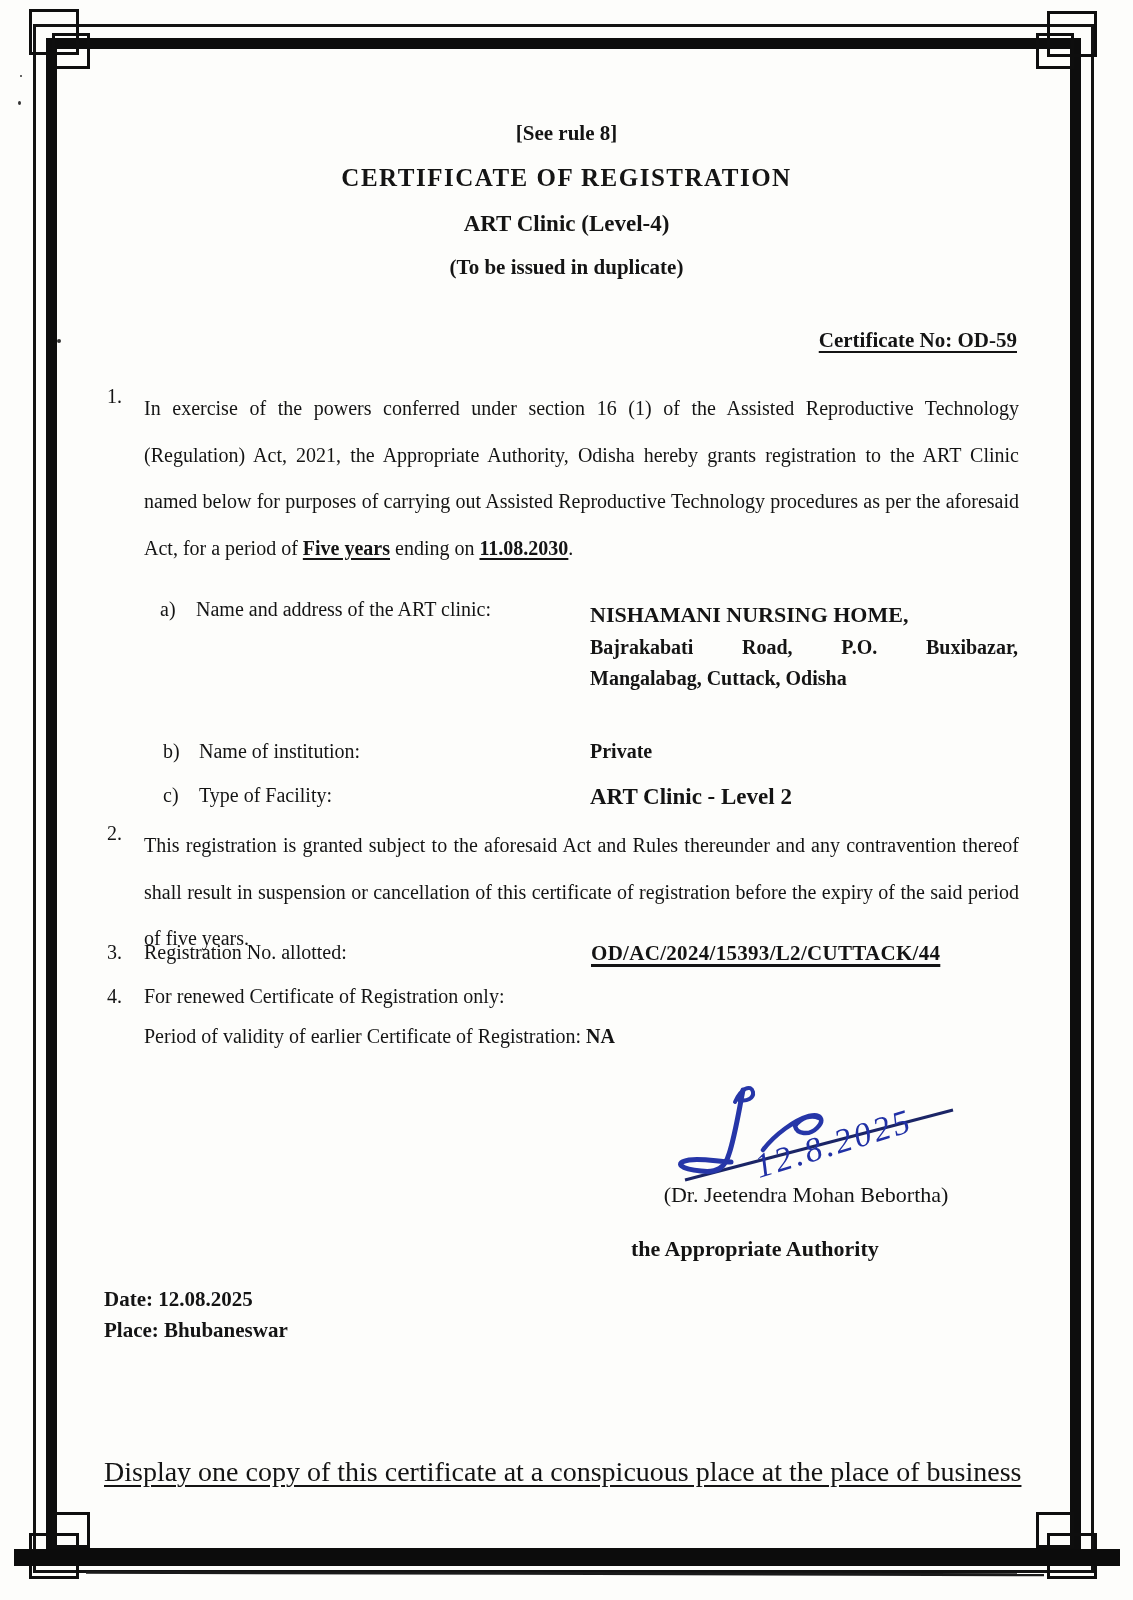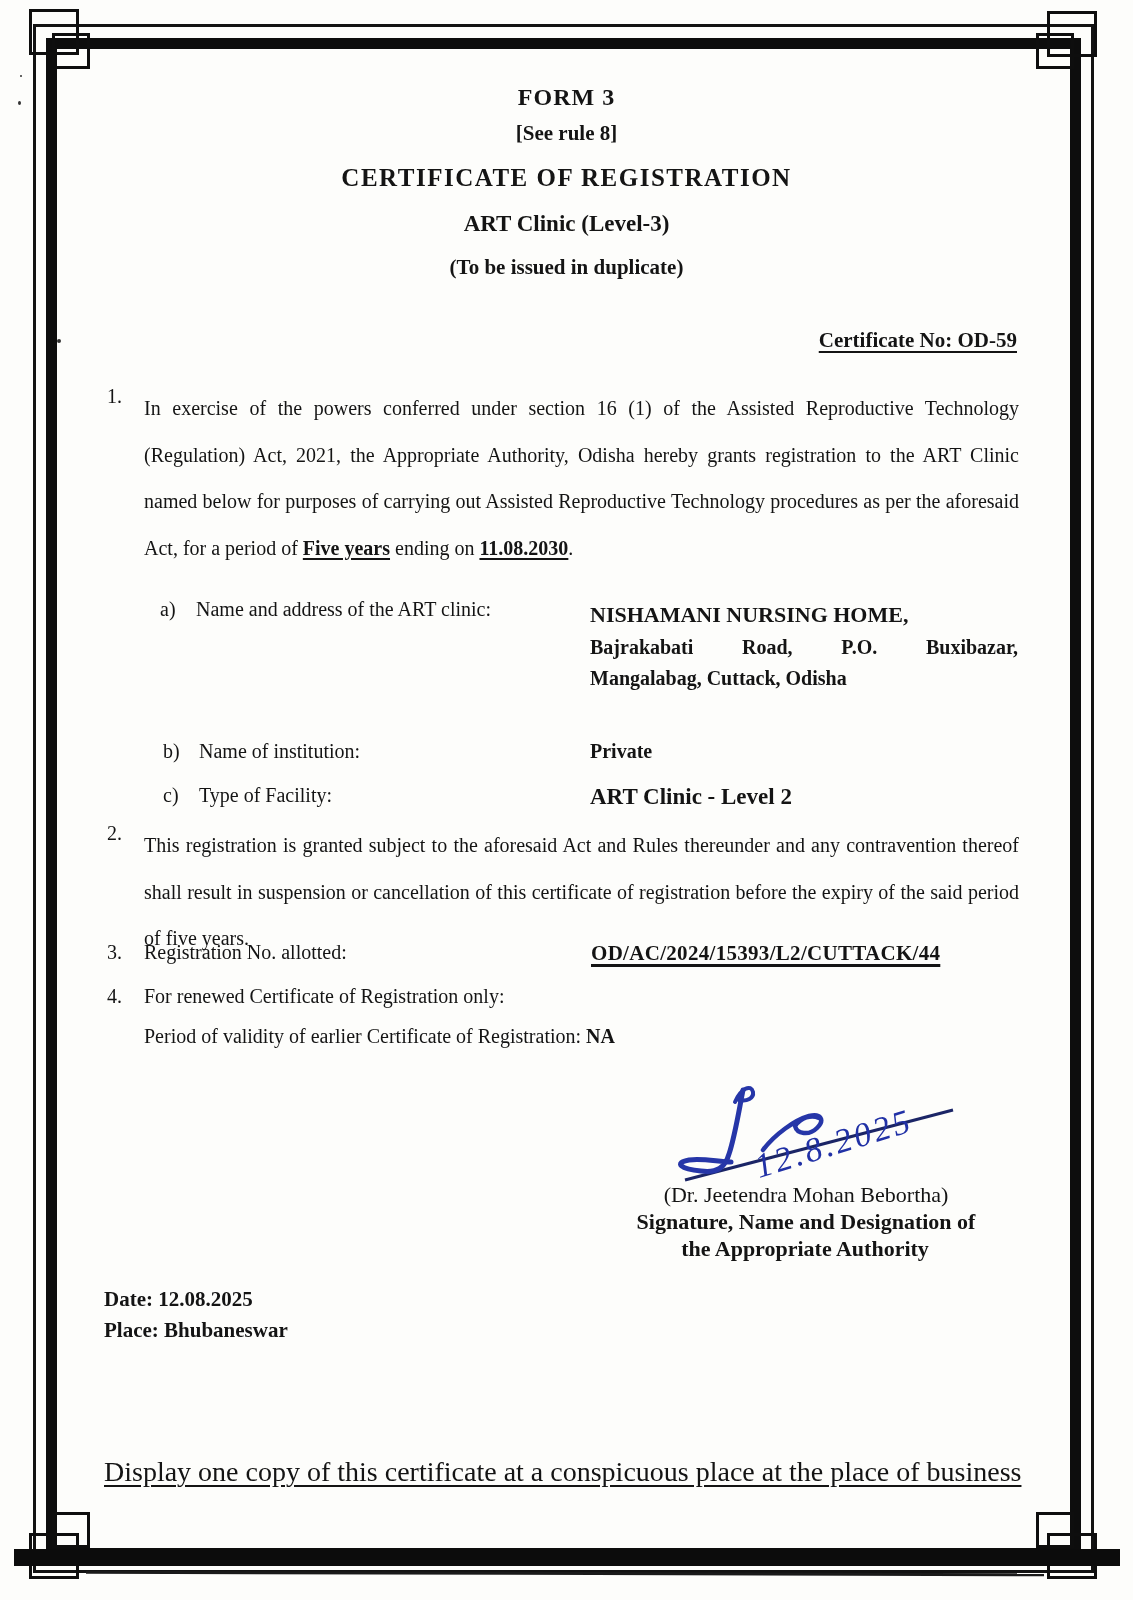--- a/index.html
+++ b/index.html
@@ -57,21 +57,21 @@
   .val-addr  { width:428px; font-size:20px; font-weight:bold; line-height:1.55; }
   .addr-just { display:block; text-align:justify; text-align-last:justify; }
   .val-b { font-size:20px; font-weight:bold; }
   .val-c { font-size:23px; font-weight:bold; }
   .reg-no { font-size:21px; font-weight:bold; text-decoration:underline;
             text-decoration-thickness:2.5px; text-underline-offset:4px; letter-spacing:0.3px; }
   
   .sig-svg { position:absolute; left:655px; top:1076px; }
   .sig-name { position:absolute; left:615px; top:1182px; width:382px; text-align:center; font-size:22px; }
   .sig-d1   { position:absolute; left:615px; top:1209px; width:382px; text-align:center; font-size:22px; font-weight:bold; }
-  .sig-d2   { position:absolute; left:614px; top:1236px; width:382px; text-align:center; font-size:22px; font-weight:bold; }
+  .sig-d2   { position:absolute; left:631px; top:1236px; width:382px; font-size:22px; font-weight:bold; }
   
   .f-date  { position:absolute; left:104px; top:1287px; font-size:21px; font-weight:bold; }
   .f-place { position:absolute; left:104px; top:1318px; font-size:21px; font-weight:bold; }
   .f-note  { position:absolute; left:104px; top:1456px; font-size:28px;
              text-decoration:underline; text-decoration-thickness:1.5px; text-underline-offset:4px; }
 </style>
 </head>
 <body>
 
 <div class="page">
@@ -85,24 +85,23 @@
   <div class="corner c-bl1"></div>
   <div class="corner c-bl2"></div>
   <div class="corner c-br1"></div>
   <div class="corner c-br2"></div>
   <div class="scan-bar"></div>
   <div class="scan-line"></div>
   <div class="speck" style="left:18px;top:101px;width:3px;height:4px;"></div>
   <div class="speck" style="left:57px;top:339px;width:4px;height:4px;"></div>
   <div class="speck" style="left:20px;top:75px;width:2px;height:2px;"></div>
 
-  <div class="hdr h-form">FORM 3</div>
   <div class="hdr h-rule">[See rule 8]</div>
   <div class="hdr h-title">CERTIFICATE OF REGISTRATION</div>
-  <div class="hdr h-sub">ART Clinic (Level-3)</div>
+  <div class="hdr h-sub">ART Clinic (Level-4)</div>
   <div class="hdr h-dup">(To be issued in duplicate)</div>
   <div class="cert-no">Certificate No: OD-59</div>
 
   <div class="item item1">
     <span class="num">1.</span>
     <div class="just lh-wide"><span>In exercise of the powers conferred under section 16 (1) of the Assisted Reproductive Technology (Regulation) Act, 2021, the Appropriate Authority, Odisha hereby grants registration to the ART Clinic named below for purposes of carrying out Assisted Reproductive Technology procedures as per the aforesaid Act, for a period of </span><span class="bu">Five years</span><span> ending on </span><span class="bu">11.08.2030</span><span>.</span></div>
   </div>
 
   <div class="kv row-a">
     <span class="lbl">a)</span>
@@ -144,20 +143,19 @@
   <div class="item4b"><span>Period of validity of earlier Certificate of Registration: </span><span class="b">NA</span></div>
 
   <svg class="sig-svg" width="330" height="118" viewBox="0 0 330 118">
     <path d="M30,104 L298,34" stroke="#1b2566" stroke-width="3" fill="none"></path>
     <path d="M88,14 C84,34 80,60 74,78 C70,92 62,97 46,95 C26,93 18,87 34,84 C48,82 64,86 76,86" stroke="#2636a8" stroke-width="5" fill="none" stroke-linecap="round"></path>
     <path d="M80,26 C86,12 96,8 98,16 C99,22 92,26 84,24" stroke="#2636a8" stroke-width="4" fill="none" stroke-linecap="round"></path>
     <path d="M108,74 C120,58 140,44 154,40 C166,37 170,44 162,52 C154,60 142,58 140,50 C146,42 156,38 164,42" stroke="#2636a8" stroke-width="4.5" fill="none" stroke-linecap="round"></path>
     <text x="104" y="102" transform="rotate(-17 104 102)" font-family="Liberation Serif, serif" font-style="italic" font-size="34" letter-spacing="3" fill="#2131a6">12.8.2025</text>
   </svg>
   <div class="sig-name">(Dr. Jeetendra Mohan Bebortha)</div>
-  <div class="sig-d1">Signature, Name and Designation of</div>
   <div class="sig-d2">the Appropriate Authority</div>
 
   <div class="f-date">Date: 12.08.2025</div>
   <div class="f-place">Place: Bhubaneswar</div>
   <div class="f-note">Display one copy of this certificate at a conspicuous place at the place of business</div>
 
 </div>
 
 </body></html>

